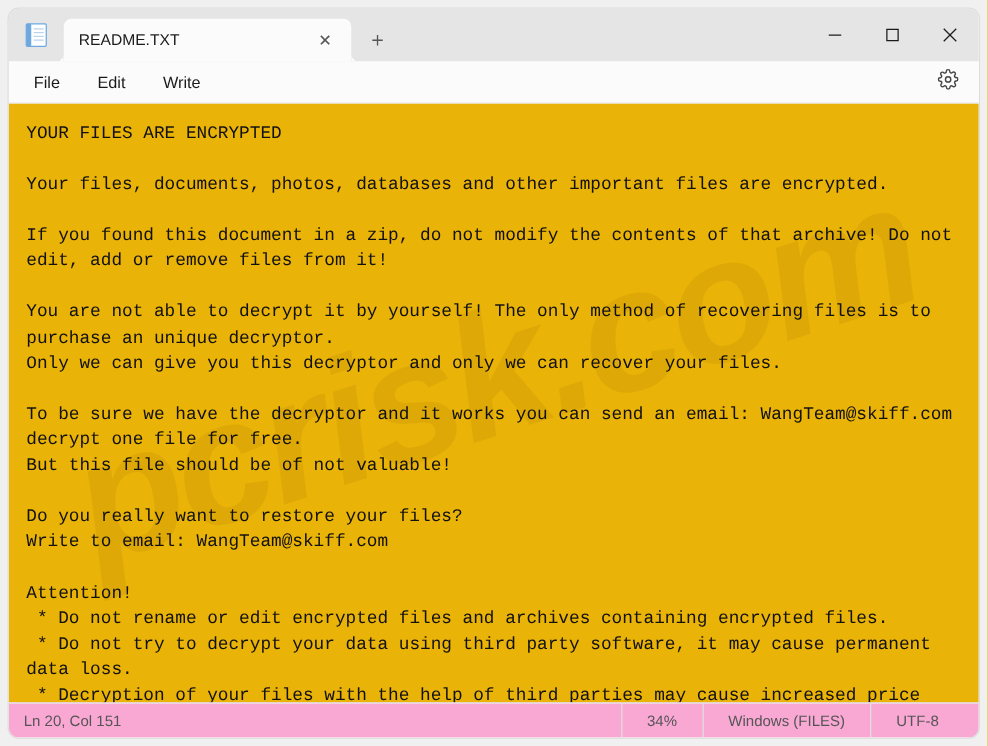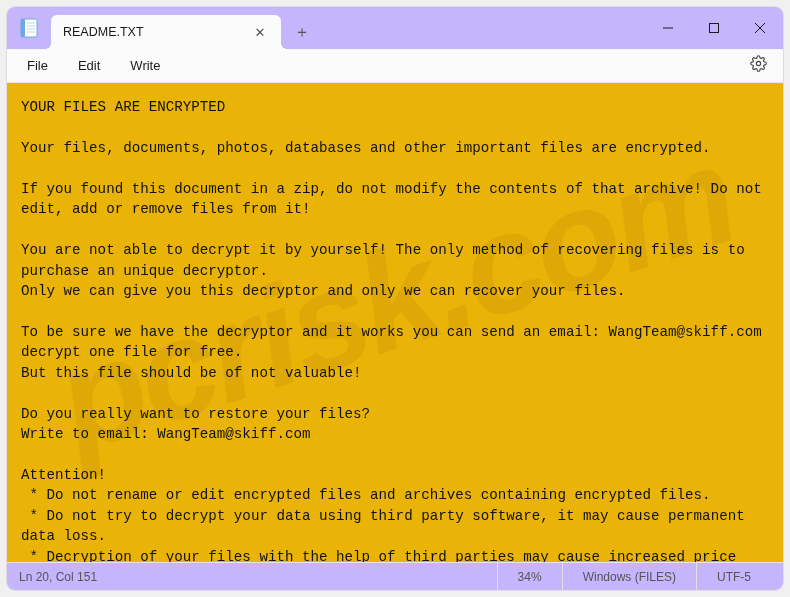--- a/index.html
+++ b/index.html
@@ -23,21 +23,21 @@
       height: 583px;
       background: #ffffff;
       border-radius: 8px;
       box-shadow: 0 0 0 1px rgba(0,0,0,0.08);
       display: flex;
       flex-direction: column;
       overflow: hidden;
     }
     .titlebar {
       height: 42px;
-      background: #c4b5fd;
+      background: #e5e5e5;
       display: flex;
       align-items: flex-end;
       position: relative;
     }
     .app-icon {
       width: 20px;
       height: 20px;
       margin: 0 12px 11px 12px;
       align-self: flex-end;
     }
@@ -131,21 +131,21 @@
       font-family: Consolas, "Courier New", monospace;
       font-size: 14.2px;
       line-height: 1.44;
       color: #111;
       white-space: pre-wrap;
       word-wrap: break-word;
       overflow: hidden;
     }
     .statusbar {
       height: 28px;
-      background: #c4b5fd;
+      background: #f9a8d4;
       border-top: 1px solid #e5e5e5;
       display: flex;
       align-items: center;
       font-size: 12px;
       color: #555;
       padding: 0 12px;
     }
     .status-left { flex: 1; }
     .status-cell {
       padding: 0 20px;
@@ -240,17 +240,17 @@
 
 Attention!
  * Do not rename or edit encrypted files and archives containing encrypted files.
  * Do not try to decrypt your data using third party software, it may cause permanent data loss.
  * Decryption of your files with the help of third parties may cause increased price (they add their fee to our) or you can become a victim of a scam.</div>
 
   <div class="statusbar">
     <div class="status-left">Ln 20, Col 151</div>
     <div class="status-cell">34%</div>
     <div class="status-cell">Windows (FILES)</div>
-    <div class="status-cell">UTF-5</div>
+    <div class="status-cell">UTF-8</div>
   </div>
 </div>
 
 <div class="watermark">pcrisk.com</div>
 
 </body></html>

